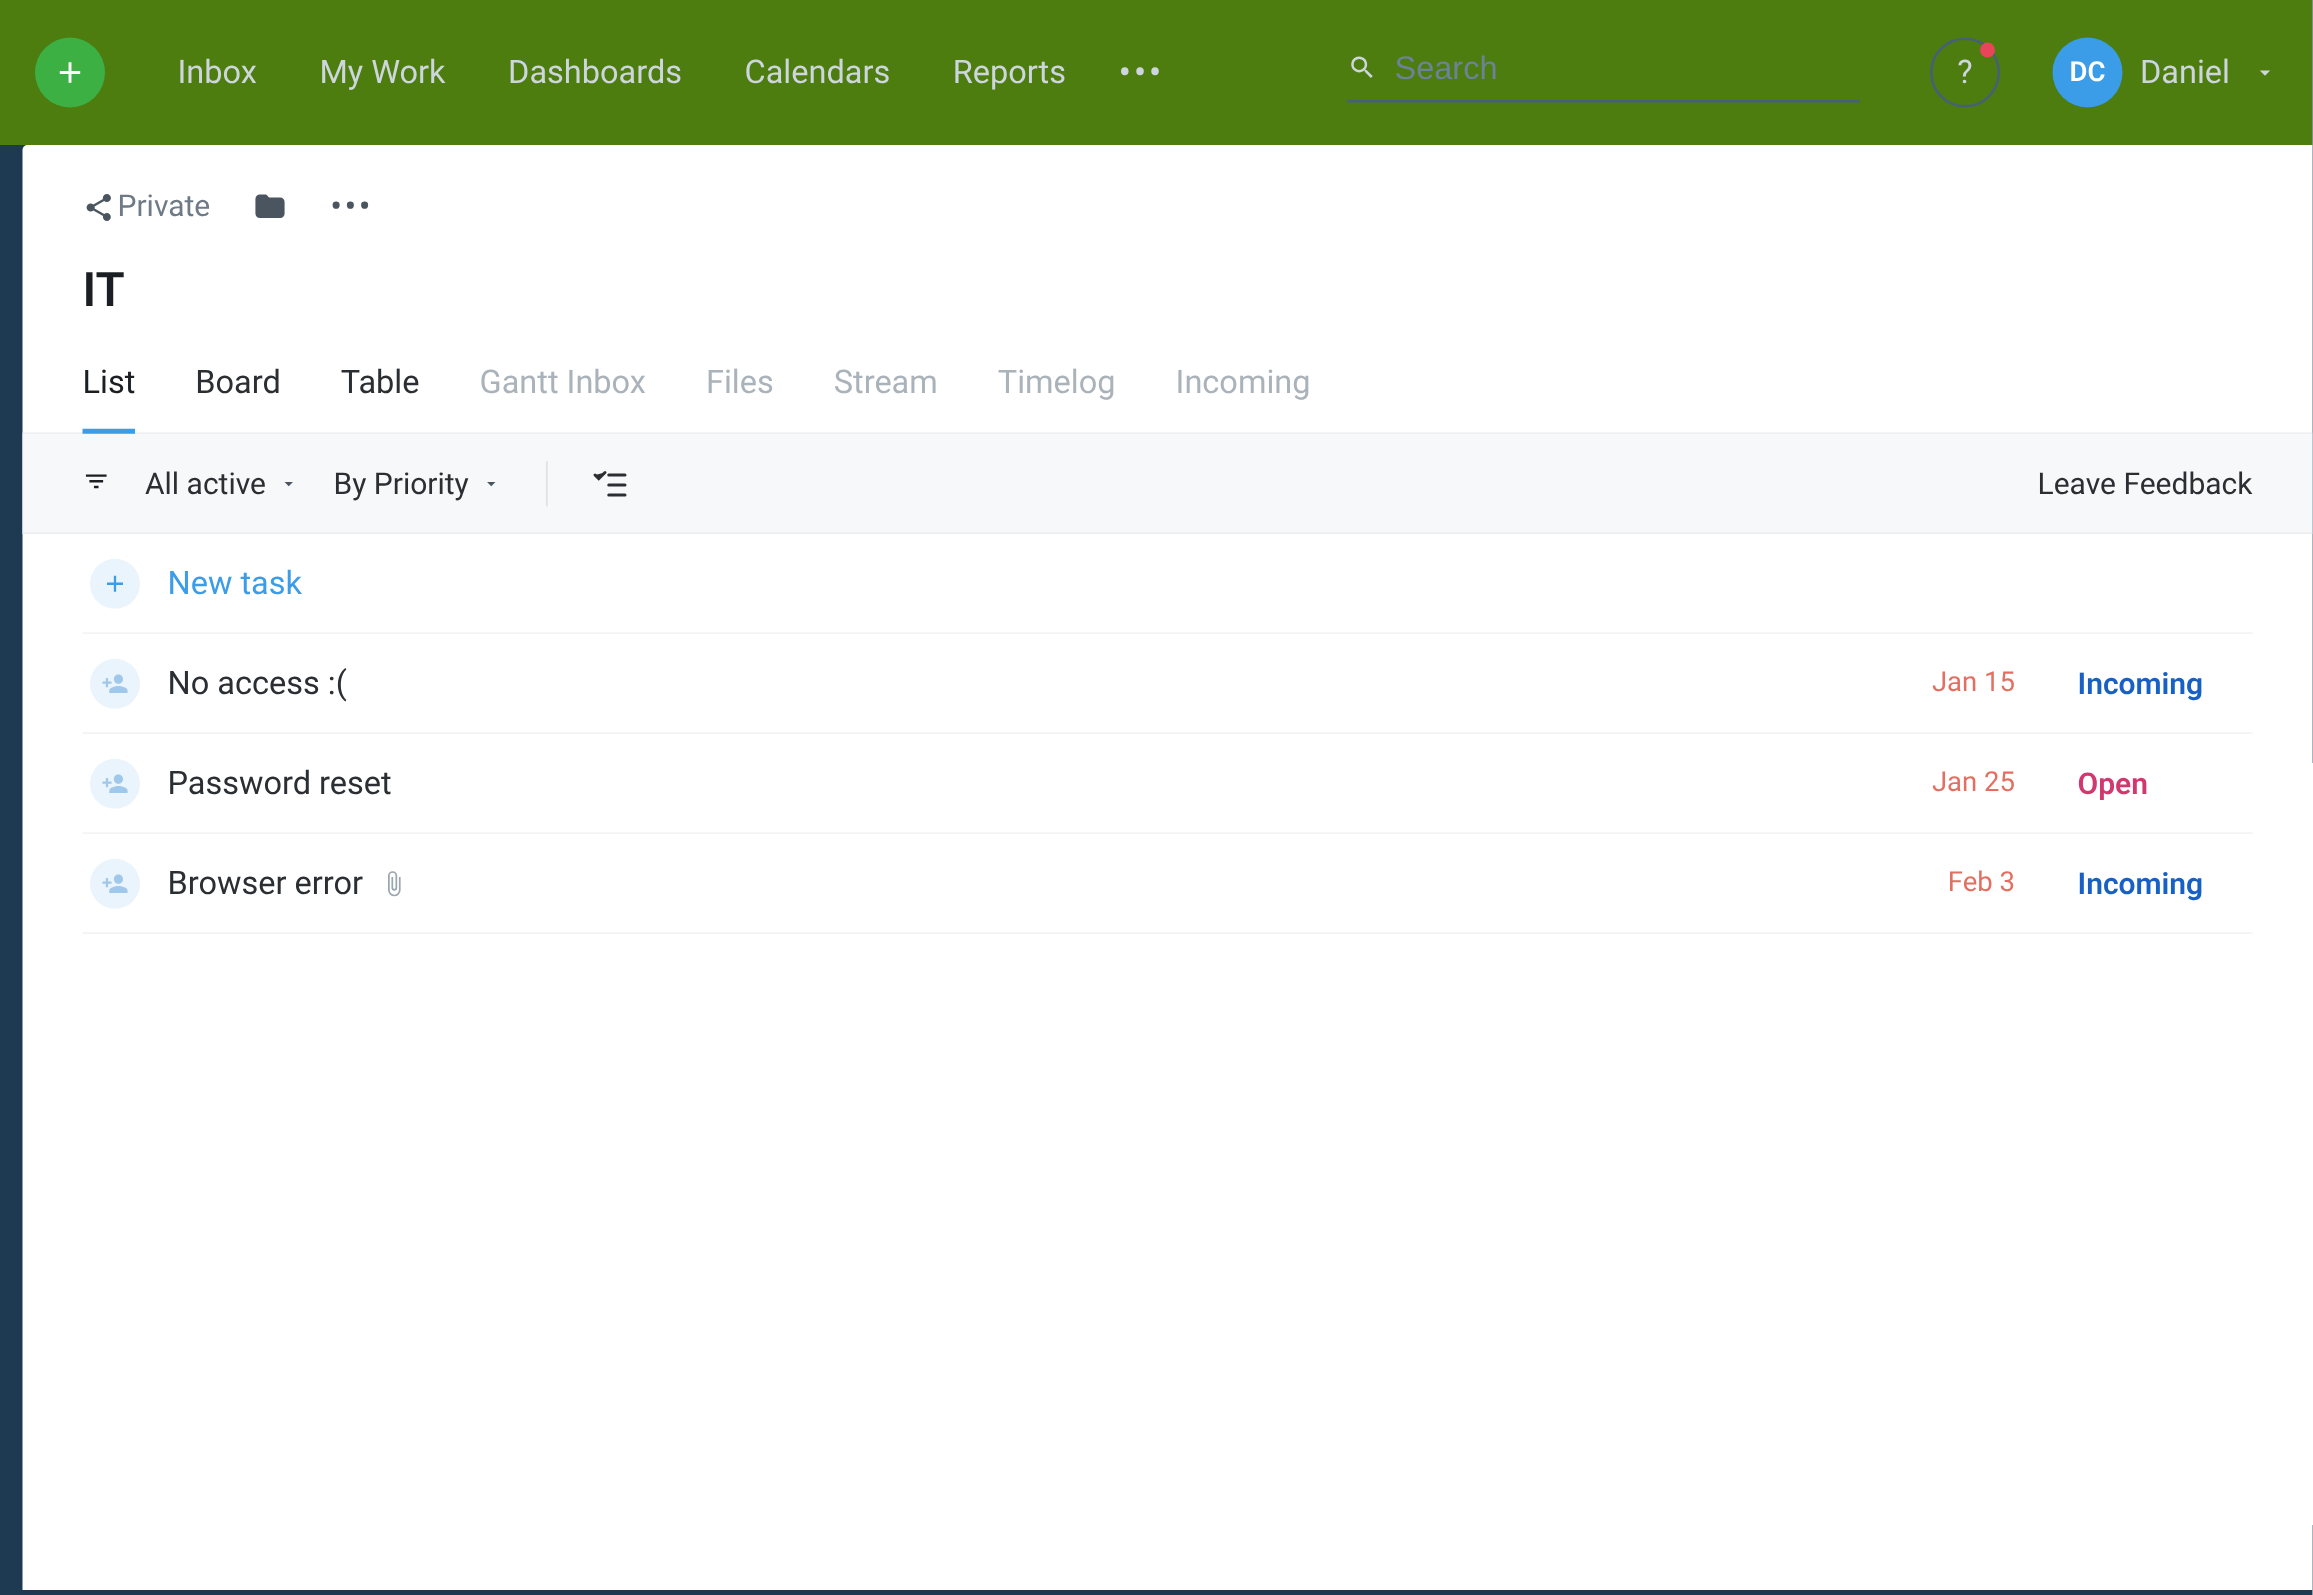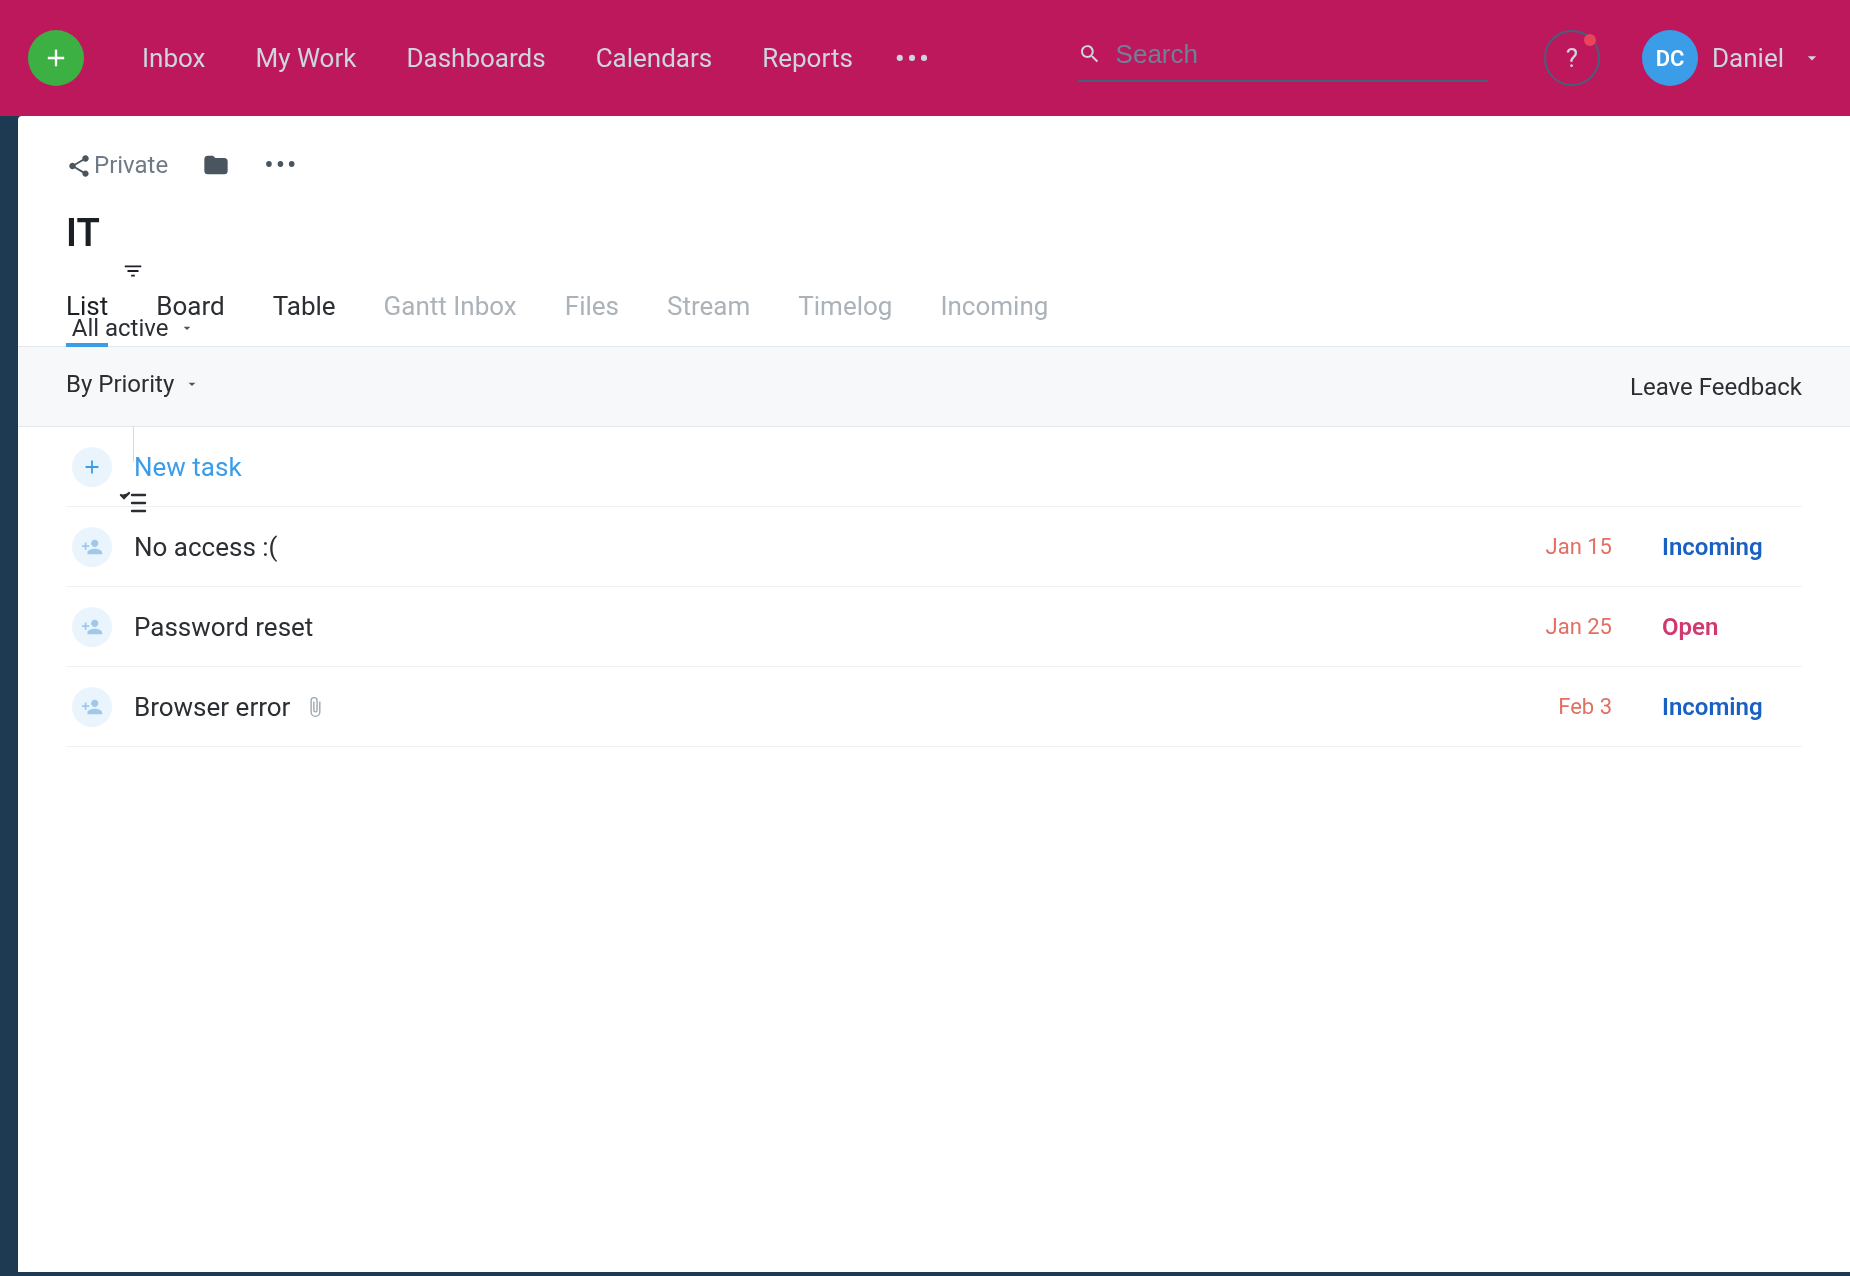--- a/index.html
+++ b/index.html
@@ -7,21 +7,21 @@
       font-family: -apple-system, BlinkMacSystemFont, "Segoe UI", Roboto, Helvetica, Arial, sans-serif;
       background: #1e3a52;
       width: 1850px;
       height: 1276px;
       overflow: hidden;
     }
 
     
     .topbar {
       height: 116px;
-      background: #be185d;
+      background: #4d7c0f;
       display: flex;
       align-items: center;
       padding: 0 28px;
       gap: 28px;
     }
     .add-btn {
       width: 56px; height: 56px;
       border-radius: 50%;
       background: #3cb043;
       display: flex; align-items: center; justify-content: center;
@@ -104,21 +104,21 @@
     .tabs { display: flex; gap: 48px; padding: 36px 48px 0 48px; border-bottom: 1px solid #e6e9ec; }
     .tab { font-size: 26px; padding-bottom: 22px; cursor: pointer; color: #aab2ba; }
     .tab.dark { color: #2b2f33; }
     .tab.active { color: #1b1f23; border-bottom: 4px solid #3b9ce8; margin-bottom: -1px; }
 
     .toolbar {
       display: flex; align-items: center; justify-content: space-between;
       padding: 0 48px; height: 80px;
       background: #f7f8f9; border-bottom: 1px solid #e6e9ec;
     }
-    .toolbar-left { display: flex; align-items: center; gap: 28px; flex-direction: column; }
+    .toolbar-left { display: flex; align-items: center; gap: 28px; }
     .filter-icon svg { fill: #1b1f23; }
     .dropdown { display: flex; align-items: center; gap: 10px; font-size: 24px; color: #2b2f33; cursor: pointer; }
     .dropdown svg { fill: #4a5560; }
     .divider { width: 1px; height: 36px; background: #d5dade; margin: 0 8px; }
     .subtasks-icon svg { fill: #2b2f33; stroke: #2b2f33; }
     .feedback { font-size: 24px; color: #2b2f33; cursor: pointer; }
 
     .task-list { padding: 0 48px; }
     .new-task-row {
       display: flex; align-items: center; gap: 22px;

